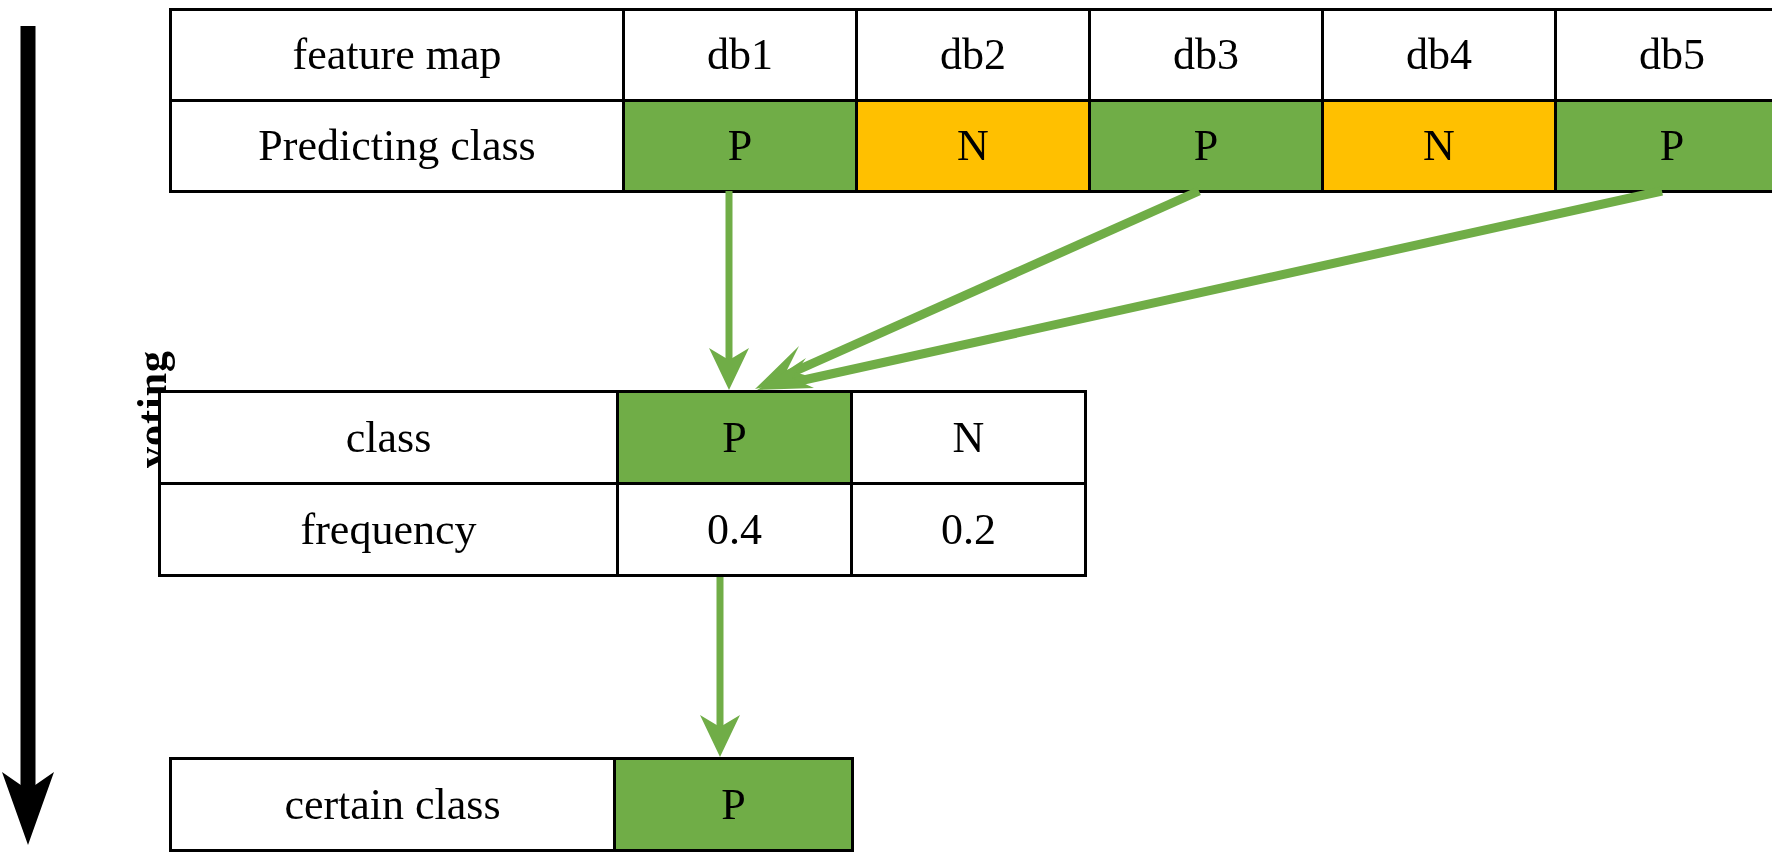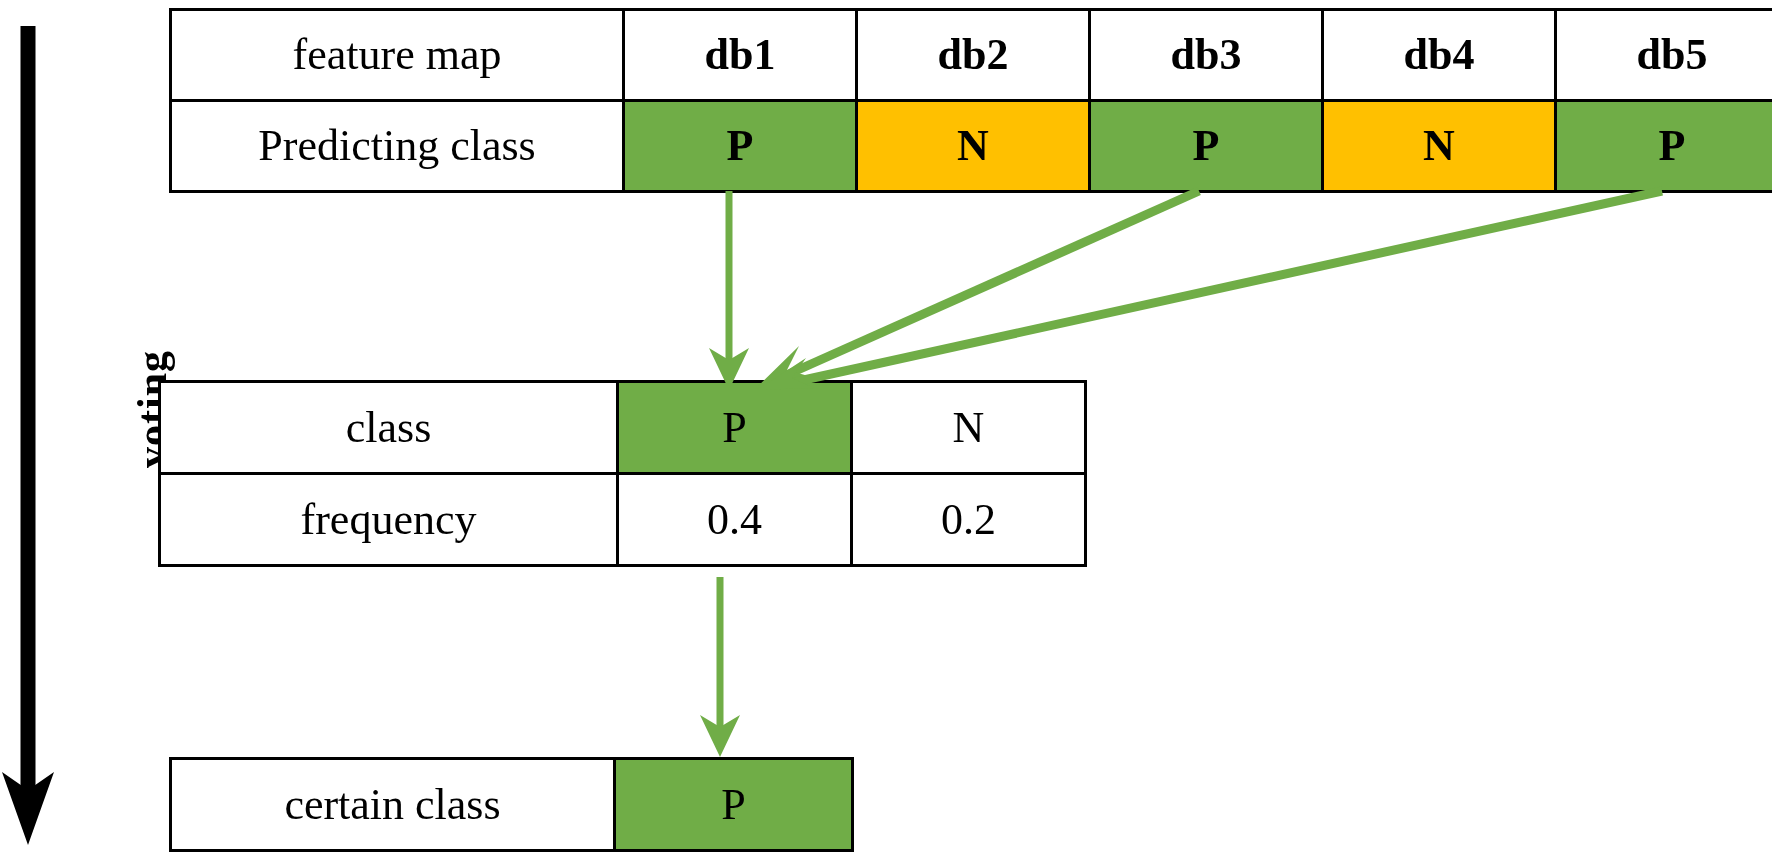--- a/index.html
+++ b/index.html
@@ -37,27 +37,27 @@
   .cell-orange { background: #ffc000 !important; }
 
   
   #top-table {
     left: 169px;
     top: 8px;
     width: 1597px;
     height: 182px;
   }
   #top-table td.label-col { width: 450px; }
-  #top-table td.dbcol     { width: 230px; font-weight: bold; }
+  #top-table td.dbcol     { width: 230px; }
   #top-table tr { height: 91px; }
 
   
   #mid-table {
     left: 158px;
-    top: 380px;
+    top: 390px;
     width: 917px;
     height: 185px;
   }
   #mid-table td.label-col { width: 455px; }
   #mid-table td.valcol    { width: 231px; }
   #mid-table tr { height: 92px; }
 
   
   #bot-table {
     left: 169px;

